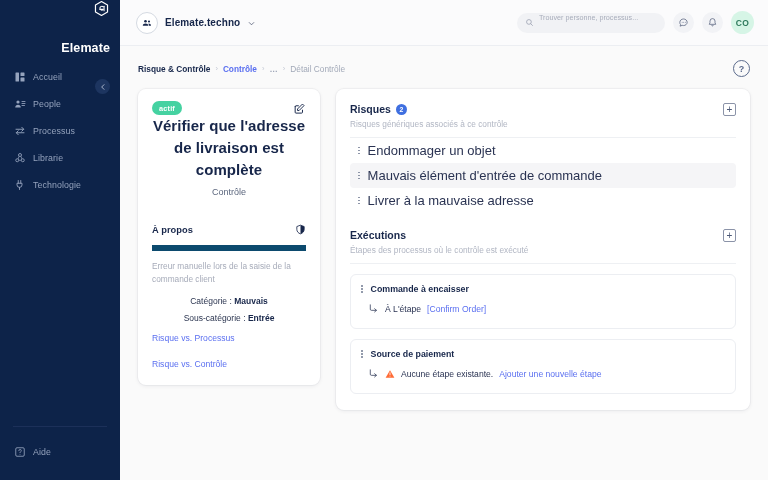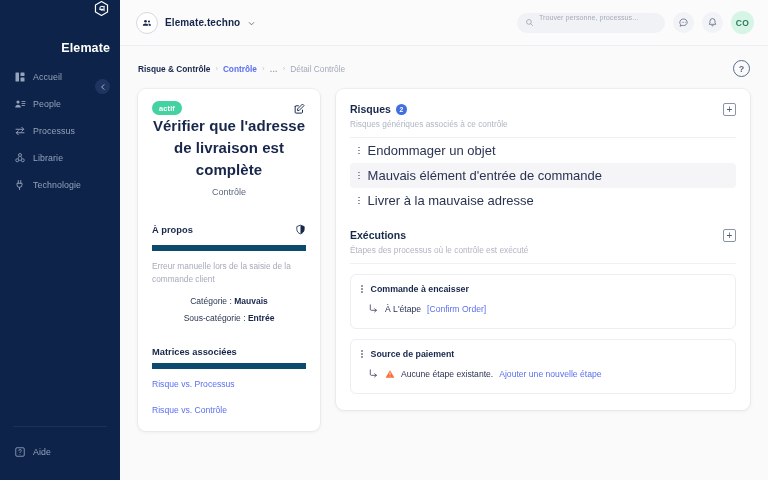--- a/index.html
+++ b/index.html
@@ -611,23 +611,20 @@
 
         <div class="meta-line first">
           <span>Catégorie :</span>
           <b>Mauvais</b>
         </div>
         <div class="meta-line">
           <span>Sous-catégorie :</span>
           <b>Entrée</b>
         </div>
 
-        <div class="sec-head">
-          <span class="sec-title">Matrices associées</span>
-        </div>
 
         <div class="matrix-links">
           <span class="mlink">Risque vs. Processus</span>
           <span class="mlink">Risque vs. Contrôle</span>
         </div>
       </div>
 
       <div class="card right-card">
 
         <div class="panel-head">

